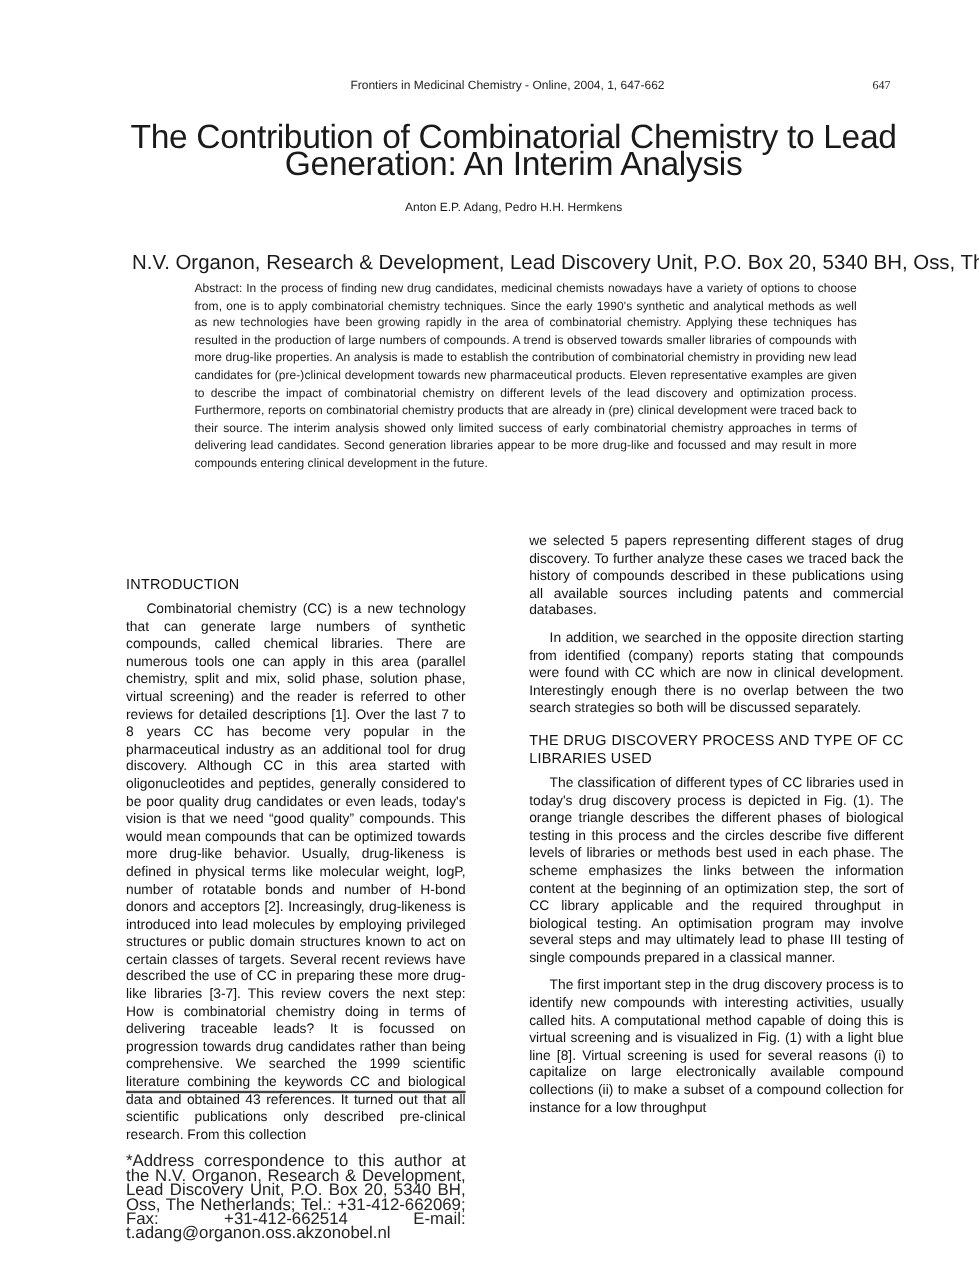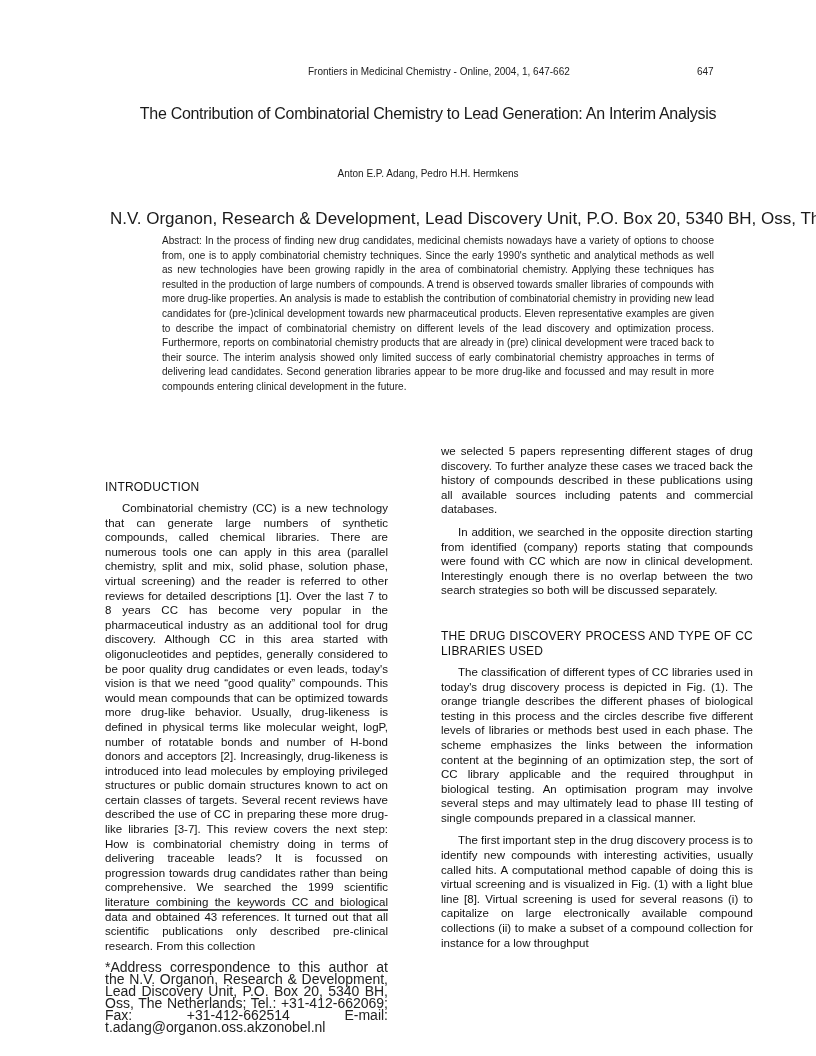--- a/index.html
+++ b/index.html
@@ -1,22 +1,22 @@
 <!DOCTYPE html>
 <html><head>
 <meta charset="utf-8">
 <style>
   html, body { margin: 0; padding: 0; background: #ffffff; }
   body { width: 816px; height: 1056px; position: relative; overflow: hidden;
          font-family: "Liberation Sans", sans-serif; color: #111; }
   .running-header { position: absolute; top: 66px; left: 0; width: 816px; font-size: 10px; color: #222; }
-  .running-header .journal { position: absolute; left: 308px; text-align: right; }
-  .running-header .pagenum { position: absolute; left: 697px; }
+  .running-header .journal { position: absolute; left: 292px; text-align: right; }
+  .running-header .pagenum { position: absolute; left: 727px; font-family: Liberation Serif, serif; }
   .title { position: absolute; top: 102px; left: 100px; width: 656px; text-align: center;
-           font-size: 16px; line-height: 23px; color: #1a1a1a; letter-spacing: -0.3px; }
+           font-size: 28px; line-height: 23px; color: #1a1a1a; letter-spacing: -0.3px; }
   .authors { position: absolute; top: 168px; left: 100px; width: 656px; text-align: center;
              font-size: 10px; color: #1a1a1a; }
   .affiliation { position: absolute; top: 209px; left: 110px; width: 600px; text-align: center;
                  font-size: 17px; color: #1a1a1a; white-space: nowrap; }
   .abstract { position: absolute; top: 234px; left: 162px; width: 552px; font-size: 10px;
               line-height: 14.6px; text-align: justify; color: #1a1a1a; letter-spacing: 0.05px; }
   .col { position: absolute; top: 444px; font-size: 11.5px; line-height: 14.6px;
          text-align: justify; color: #111; }
   .col-left { left: 105px; width: 283px; margin-top: 36px; }
   .col-right { left: 441px; width: 312px; }
@@ -45,16 +45,16 @@
   <div class="section-heading">INTRODUCTION</div>
   <p class="para first">Combinatorial chemistry (CC) is a new technology that can generate large numbers of synthetic compounds, called chemical libraries. There are numerous tools one can apply in this area (parallel chemistry, split and mix, solid phase, solution phase, virtual screening) and the reader is referred to other reviews for detailed descriptions [1]. Over the last 7 to 8 years CC has become very popular in the pharmaceutical industry as an additional tool for drug discovery. Although CC in this area started with oligonucleotides and peptides, generally considered to be poor quality drug candidates or even leads, today's vision is that we need “good quality” compounds. This would mean compounds that can be optimized towards more drug-like behavior. Usually, drug-likeness is defined in physical terms like molecular weight, logP, number of rotatable bonds and number of H-bond donors and acceptors [2]. Increasingly, drug-likeness is introduced into lead molecules by employing privileged structures or public domain structures known to act on certain classes of targets. Several recent reviews have described the use of CC in preparing these more drug-like libraries [3-7]. This review covers the next step: How is combinatorial chemistry doing in terms of delivering traceable leads? It is focussed on progression towards drug candidates rather than being comprehensive. We searched the 1999 scientific literature combining the keywords CC and biological data and obtained 43 references. It turned out that all scientific publications only described pre-clinical research. From this collection</p>
 </div>
 
 <div class="footnote-rule"></div>
 <div class="footnote">*Address correspondence to this author at the N.V. Organon, Research &amp; Development, Lead Discovery Unit, P.O. Box 20, 5340 BH, Oss, The Netherlands; Tel.: +31-412-662069; Fax: +31-412-662514 E-mail: t.adang@organon.oss.akzonobel.nl</div>
 
 <div class="col col-right">
   <p class="para first" style="text-indent:0">we selected 5 papers representing different stages of drug discovery. To further analyze these cases we traced back the history of compounds described in these publications using all available sources including patents and commercial databases.</p>
   <p class="para">In addition, we searched in the opposite direction starting from identified (company) reports stating that compounds were found with CC which are now in clinical development. Interestingly enough there is no overlap between the two search strategies so both will be discussed separately.</p>
-  <div class="section-heading" style="margin-top:31px">THE DRUG DISCOVERY PROCESS AND TYPE OF CC LIBRARIES USED</div>
+  <div class="section-heading" style="margin-top:12px">THE DRUG DISCOVERY PROCESS AND TYPE OF CC LIBRARIES USED</div>
   <p class="para">The classification of different types of CC libraries used in today's drug discovery process is depicted in Fig. (1). The orange triangle describes the different phases of biological testing in this process and the circles describe five different levels of libraries or methods best used in each phase. The scheme emphasizes the links between the information content at the beginning of an optimization step, the sort of CC library applicable and the required throughput in biological testing. An optimisation program may involve several steps and may ultimately lead to phase III testing of single compounds prepared in a classical manner.</p>
   <p class="para">The first important step in the drug discovery process is to identify new compounds with interesting activities, usually called hits. A computational method capable of doing this is virtual screening and is visualized in Fig. (1) with a light blue line [8]. Virtual screening is used for several reasons (i) to capitalize on large electronically available compound collections (ii) to make a subset of a compound collection for instance for a low throughput</p>
 </div>
 
 </body></html>

